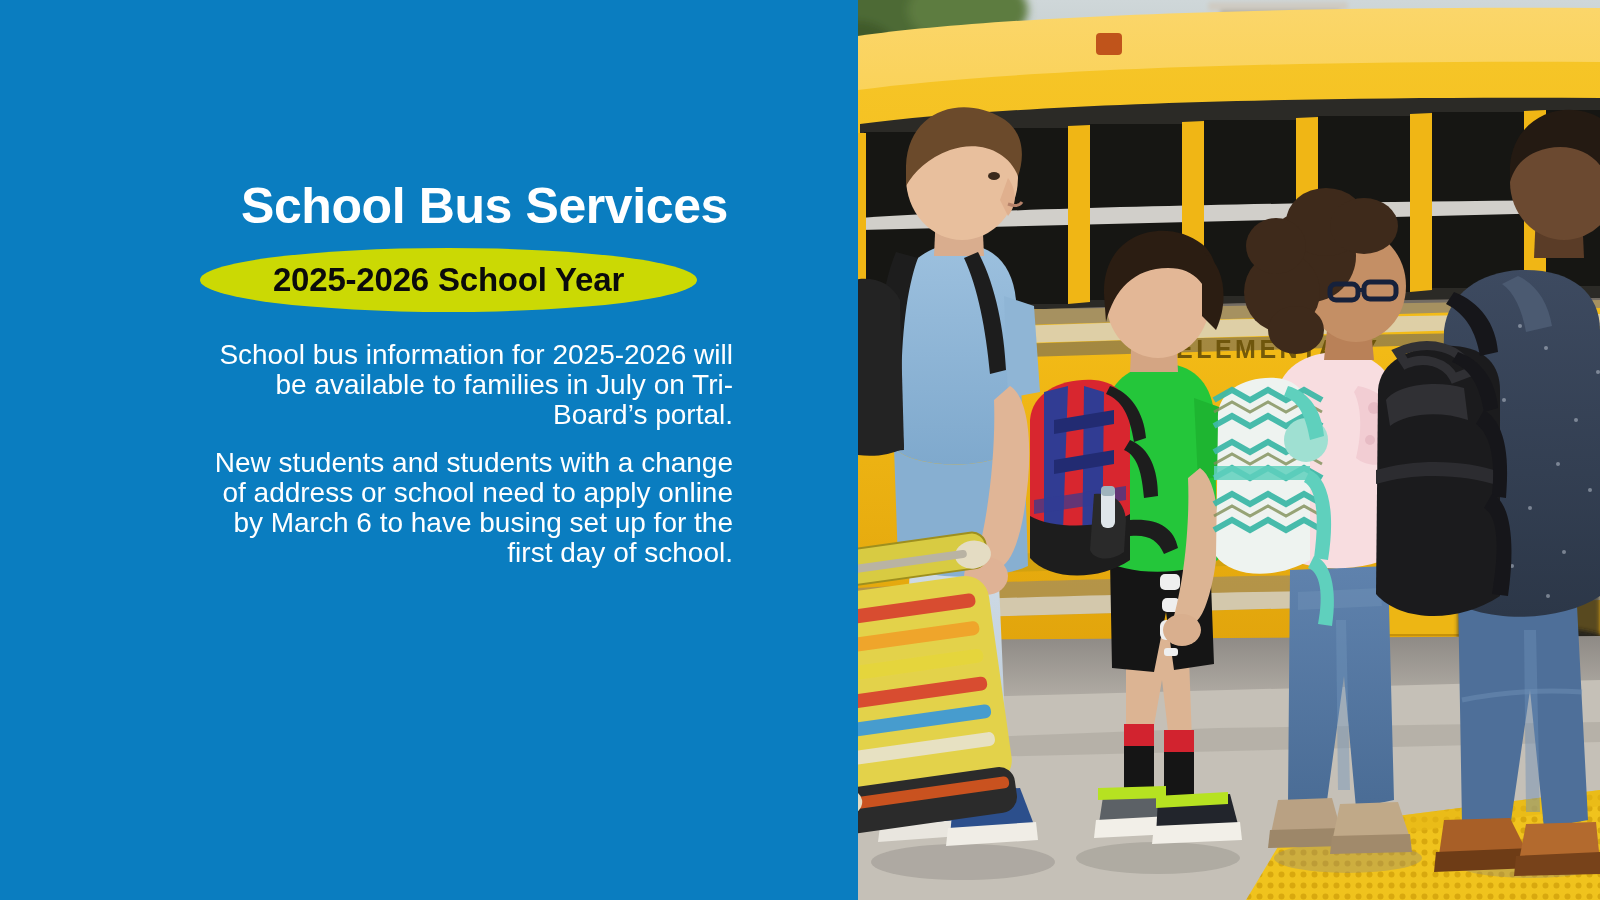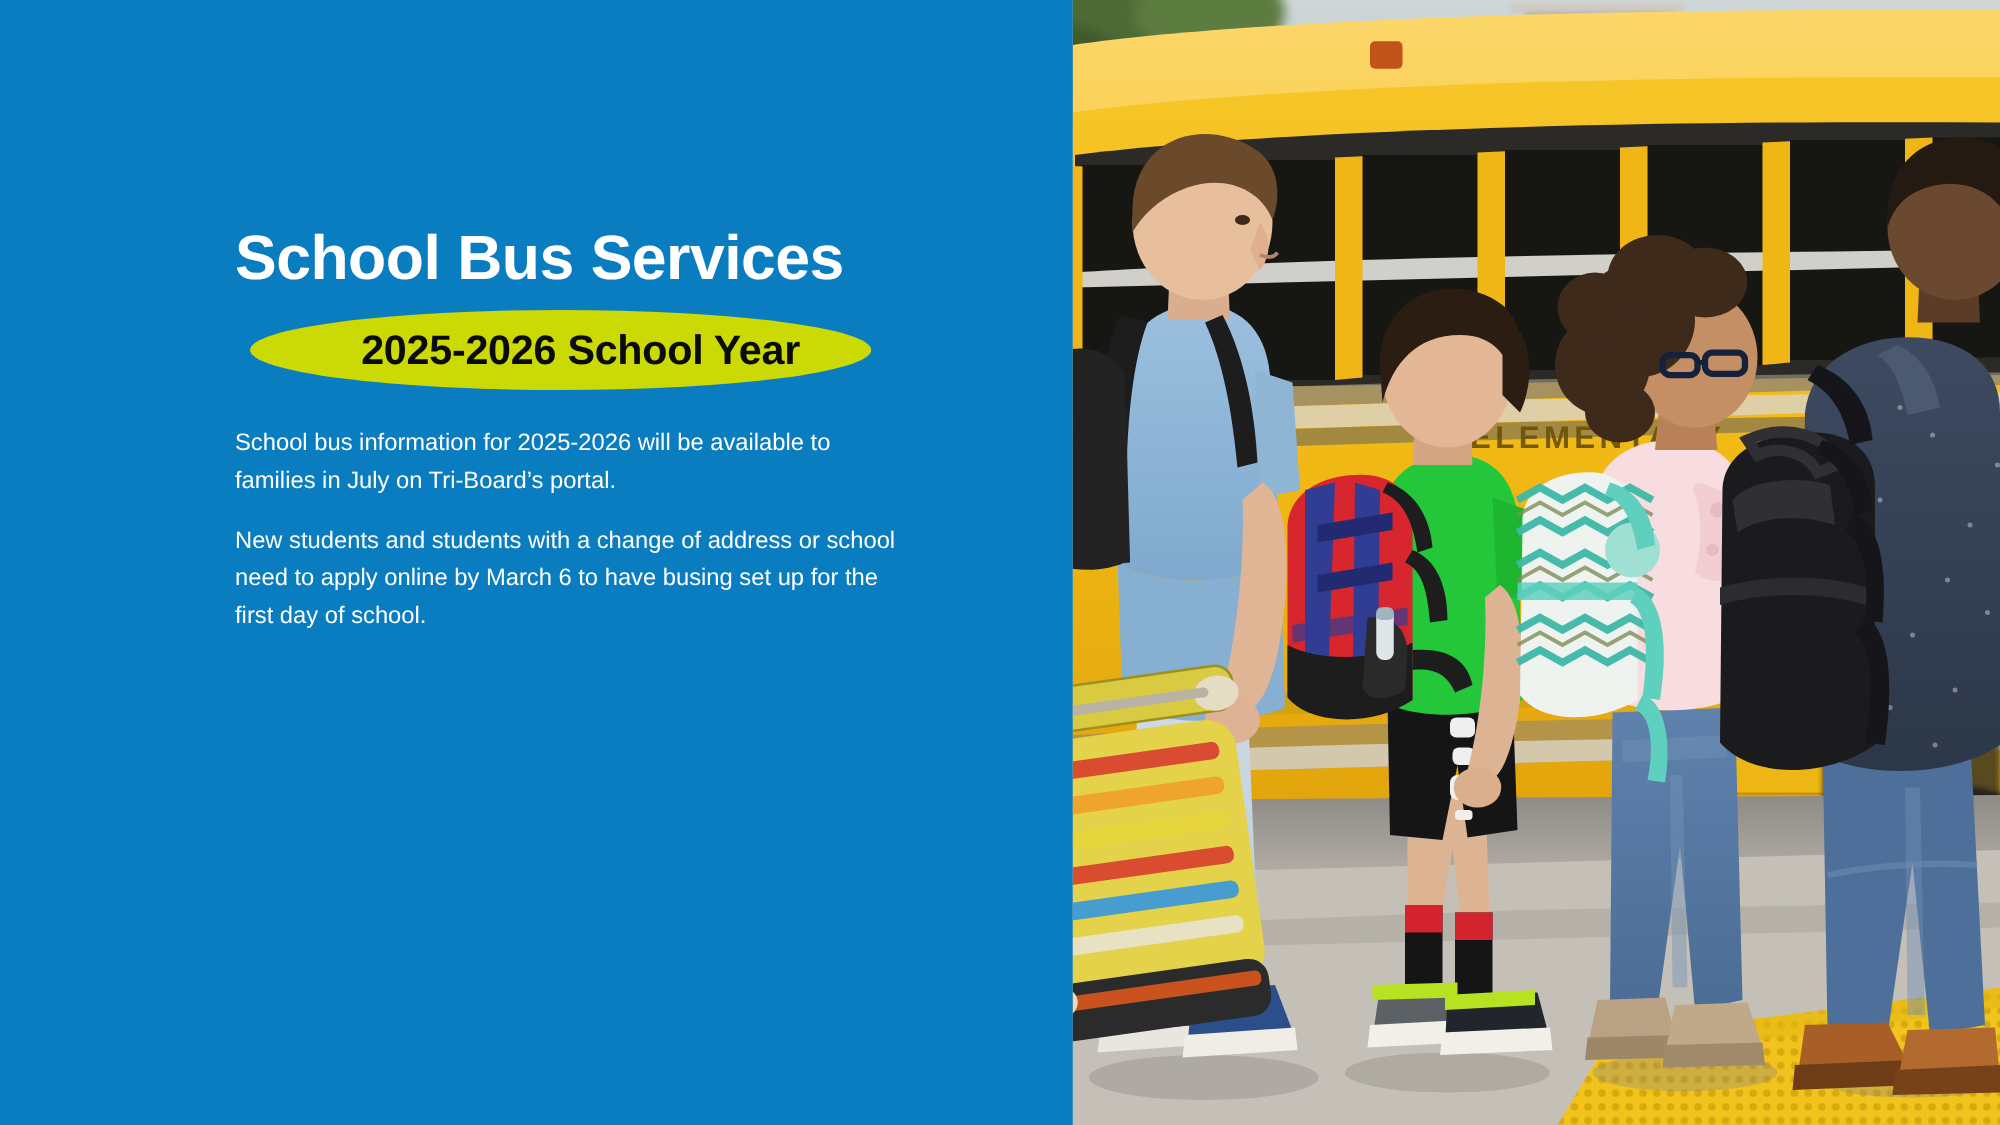--- a/index.html
+++ b/index.html
@@ -8,42 +8,42 @@
     font-family:"Liberation Sans", sans-serif;
     background:#0a7dc0;
   }
   .poster { position:relative; width:1600px; height:900px; overflow:hidden; }
 
   
   .panel {
     position:absolute; left:0; top:0; width:858px; height:900px;
     background:#0a7dc0; z-index:5;
   }
-  .content { position:absolute; left:188px; top:180px; width:540px; }
+  .content { position:absolute; left:188px; top:180px; width:540px;text-align:right; }
 
   .headline {
     font-size:50px; font-weight:bold; color:#ffffff;
     letter-spacing:-0.4px; line-height:1.06; white-space:nowrap;
   }
 
   .pill-wrap { position:relative; margin-top:15px; height:66px; width:500px; }
   .pill-bg {
     position:absolute; left:12px; top:0; width:497px; height:64px;
     background:#cbd904; border-radius:50% / 50%;
   }
   .pill-text {
-    position:absolute; left:16px; top:0; width:497px; height:64px;
+    position:absolute; left:0; top:0; width:497px; height:64px;
     display:flex; align-items:center; justify-content:center;
     margin-left:12px;
     font-size:33px; font-weight:bold; color:#0b0b0b; letter-spacing:-0.2px;
   }
 
   .body-copy { margin-top:26px; width:545px; }
   .para {
-    color:#ffffff; font-size:19px; line-height:30px;
+    color:#ffffff; font-size:28px; line-height:30px;
     margin-bottom:18px; font-weight:normal;
   }
   .para:last-child { margin-bottom:0; }
   .para b { font-weight:bold; }
 
   
   .photo {
     position:absolute; left:858px; top:0; width:742px; height:900px;
     overflow:hidden; background:#b9b3a9; z-index:1;
   }

